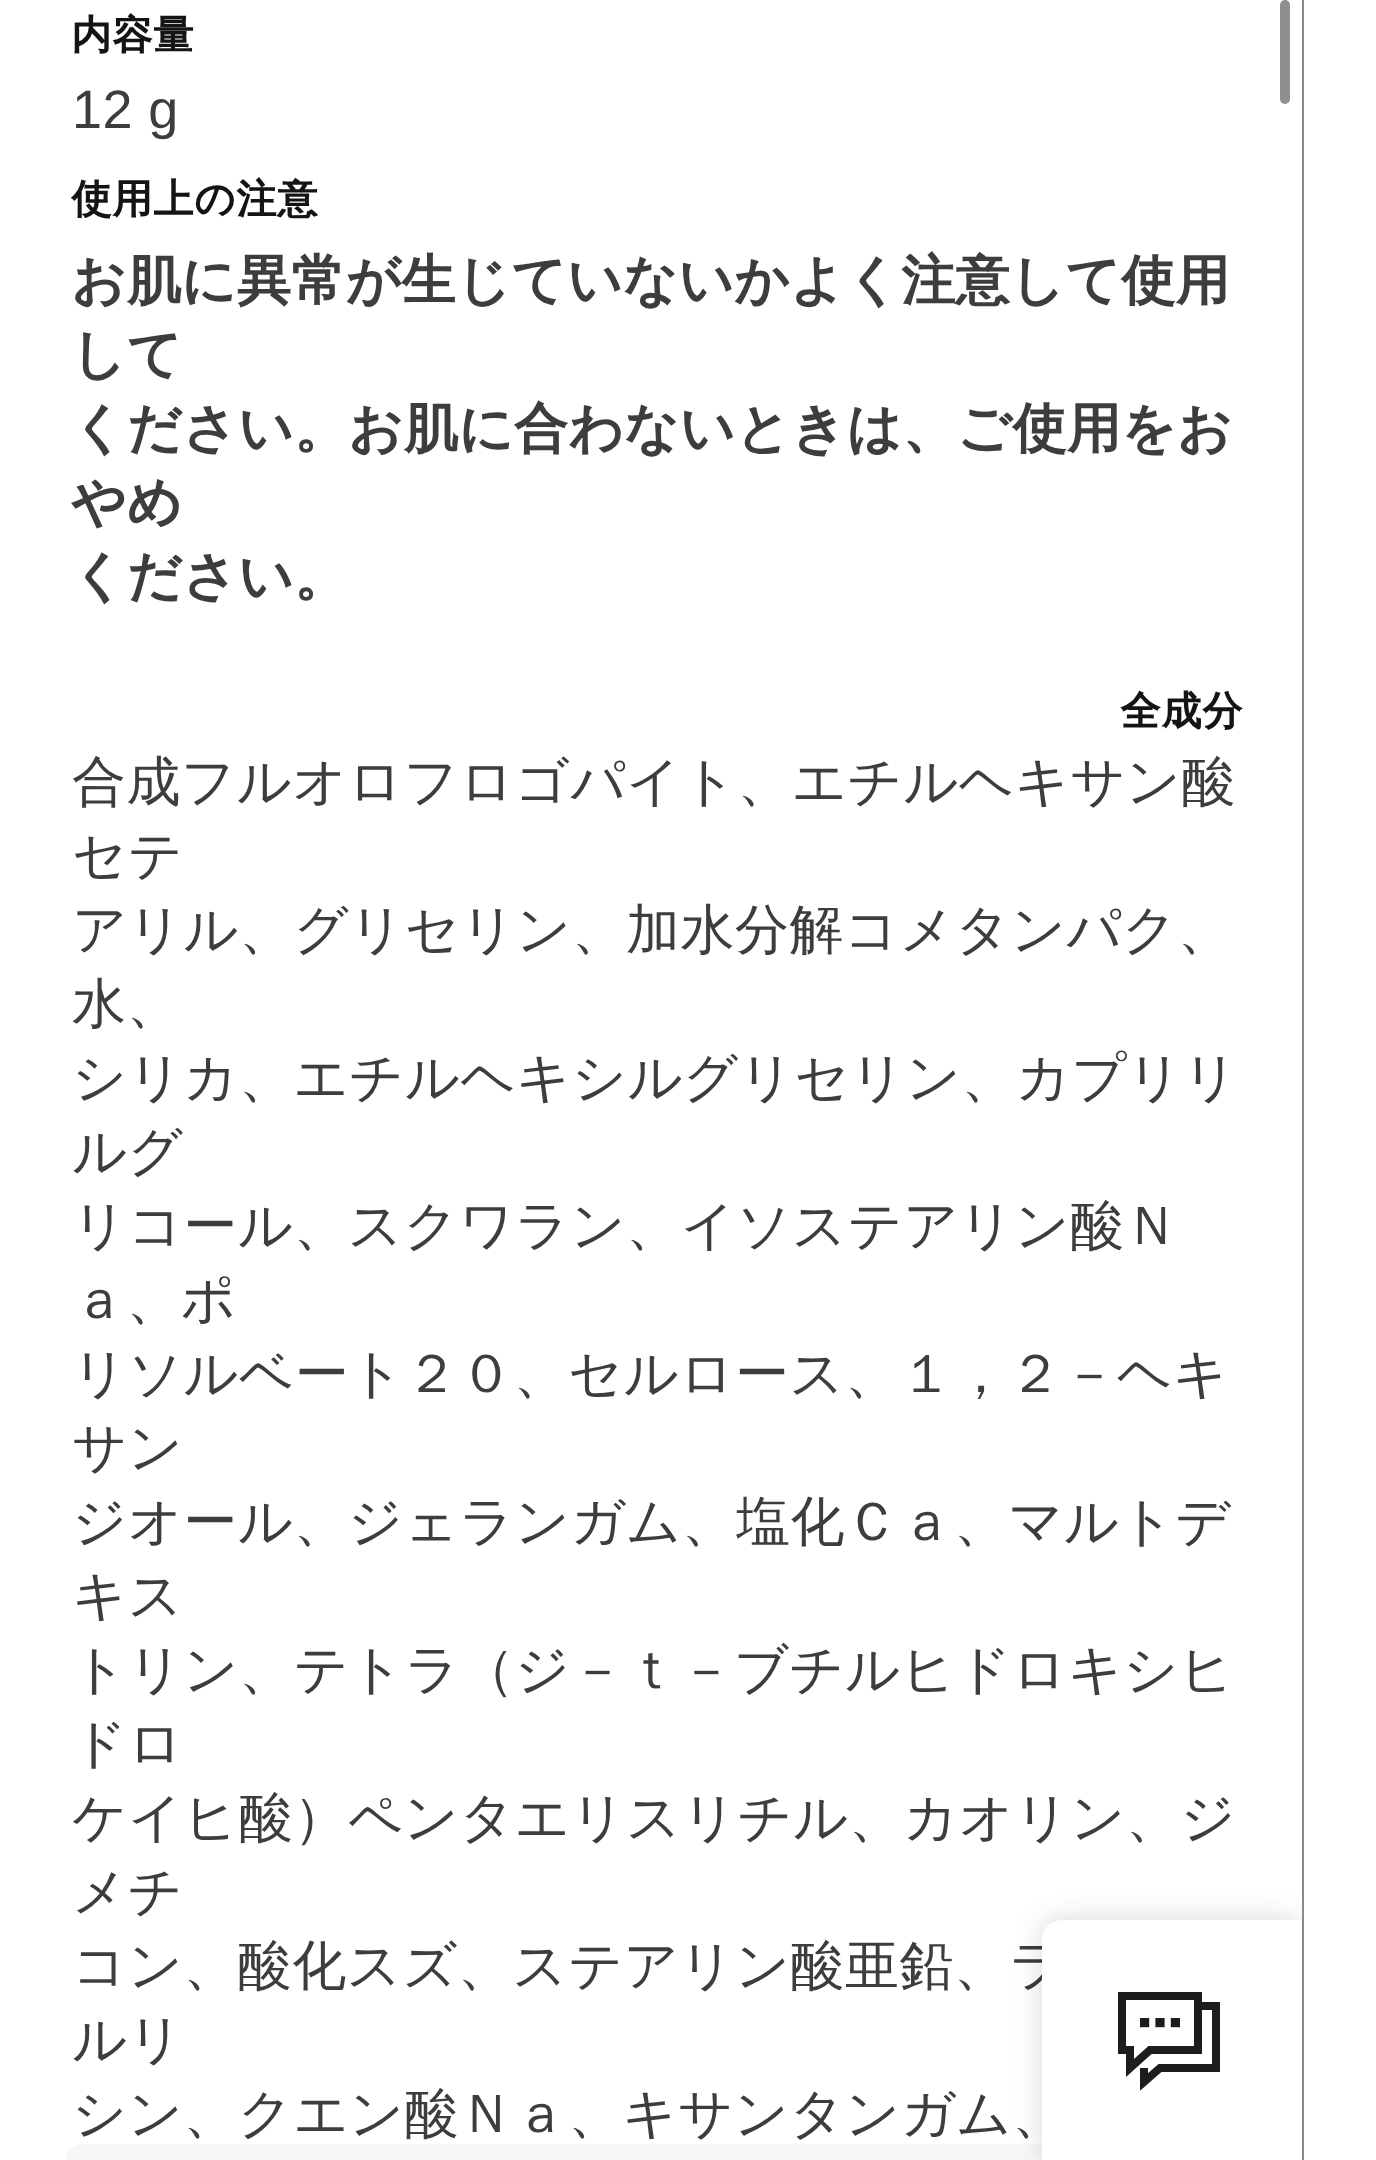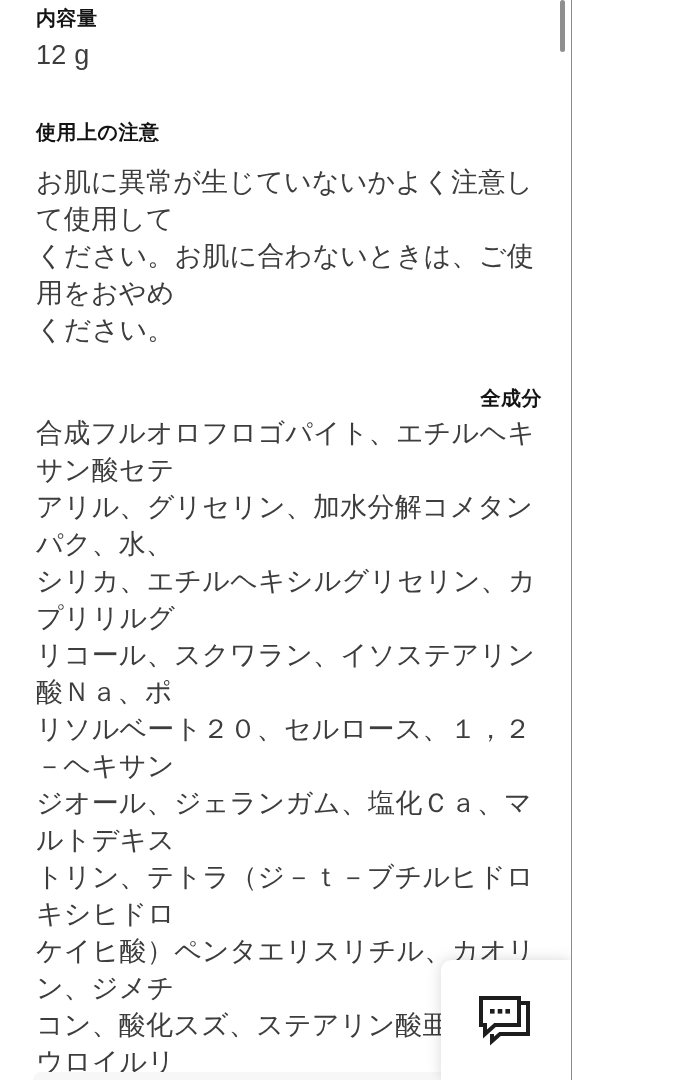--- a/index.html
+++ b/index.html
@@ -1,29 +1,29 @@
 <!DOCTYPE html>
 <html lang="ja"><head>
 <meta charset="utf-8">
 <style>
   html, body { margin: 0; padding: 0; background: #ffffff; }
   body { width: 688px; height: 1080px; overflow: hidden;
          font-family: "Liberation Sans", sans-serif; }
-  .screen { position: relative; width: 572px; height: 1080px;
+  .screen { position: relative; width: 652px; height: 1080px;
             background: #ffffff; overflow: hidden; }
 
   .content { padding: 6px 30px 0 36px; }
 
   .sec-label { margin: 0; font-size: 20px; line-height: 24px;
                font-weight: bold; color: #141414; letter-spacing: 0.5px; }
   .body-text { margin: 0; font-size: 27px; line-height: 37px;
                color: #3d3d3d; white-space: pre-line; letter-spacing: 0.2px; }
   .value-single { margin-top: 7px; }
-  .sec-caution .sec-label { margin-top: 46px; }
-  .sec-caution .body-text { margin-top: 20px; }
+  .sec-caution .sec-label { margin-top: 14px; }
+  .sec-caution .body-text { margin-top: 10px; font-weight: bold; }
   .sec-ingredients .sec-label { margin-top: 37px; text-align: right; }
   .sec-ingredients .body-text { margin-top: 5px; }
 
   
   .bottom-band { position: absolute; left: 33px; right: 0; bottom: 0;
                  height: 8px; background: #f7f7f7;
                  border-top-left-radius: 8px; }
 
   
   .chat-fab { position: absolute; right: 1px; bottom: 0;

